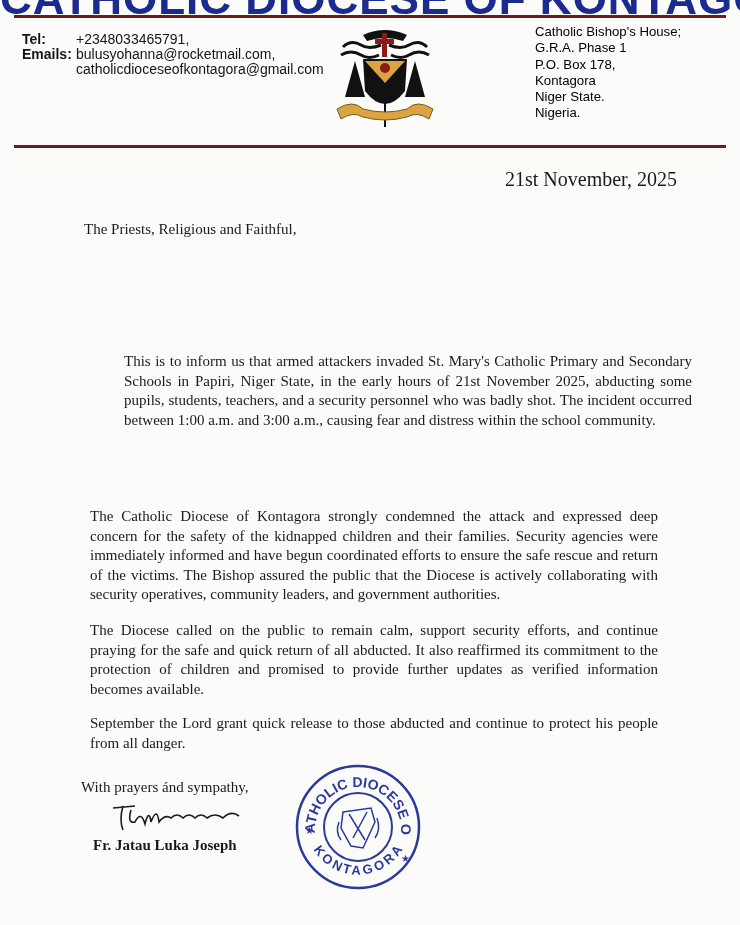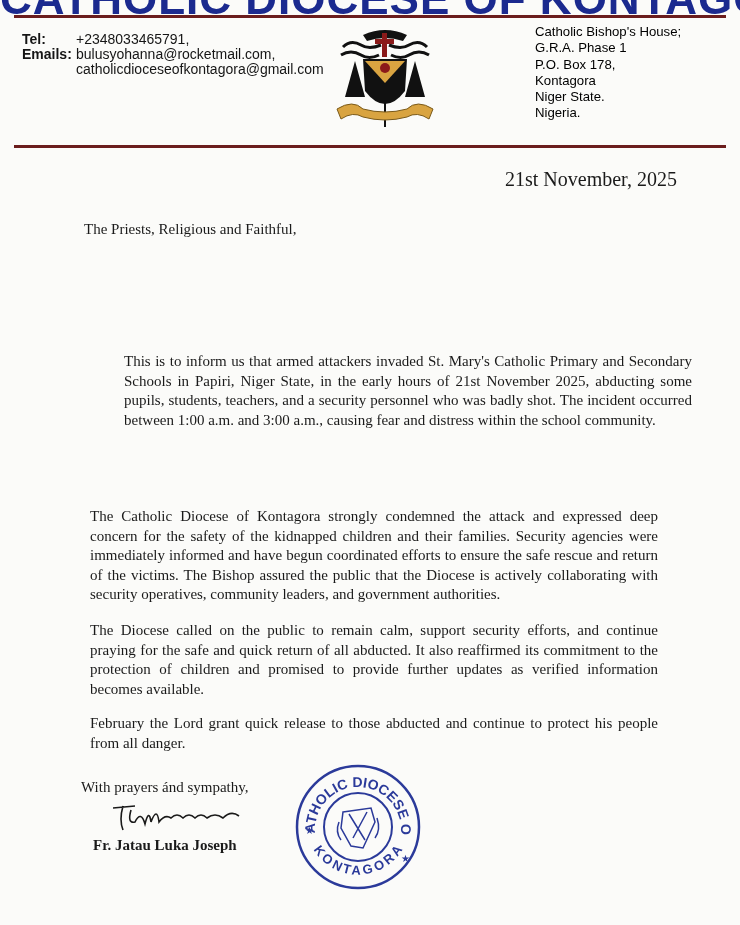--- a/index.html
+++ b/index.html
@@ -98,21 +98,21 @@
 <div class="recipient">
   <div>The Priests, Religious and Faithful,</div>
 </div>
 
 <div class="subject">
 </div>
 
 <div class="para p1">This is to inform us that armed attackers invaded St. Mary's Catholic Primary and Secondary Schools in Papiri, Niger State, in the early hours of 21st November 2025, abducting some pupils, students, teachers, and a security personnel who was badly shot. The incident occurred between 1:00 a.m. and 3:00 a.m., causing fear and distress within the school community.</div>
 <div class="para p2">The Catholic Diocese of Kontagora strongly condemned the attack and expressed deep concern for the safety of the kidnapped children and their families. Security agencies were immediately informed and have begun coordinated efforts to ensure the safe rescue and return of the victims. The Bishop assured the public that the Diocese is actively collaborating with security operatives, community leaders, and government authorities.</div>
 <div class="para p3">The Diocese called on the public to remain calm, support security efforts, and continue praying for the safe and quick return of all abducted. It also reaffirmed its commitment to the protection of children and promised to provide further updates as verified information becomes available.</div>
-<div class="para p4">February the Lord grant quick release to those abducted and continue to protect his people from all danger.</div>
+<div class="para p4">September the Lord grant quick release to those abducted and continue to protect his people from all danger.</div>
 
 <div class="closing">With prayers ánd sympathy,</div>
 
 <svg class="signature" viewBox="0 0 150 36">
   <path d="M8 8 L30 6 M18 6 Q14 20 18 30 M26 10 Q22 24 30 22 Q36 10 40 24 Q44 8 46 22 Q52 6 54 22 Q60 14 66 18 Q72 12 78 18 Q84 12 90 18 Q96 12 102 18 Q110 12 118 18 Q126 10 134 16" stroke="#1a1a1a" stroke-width="1.6" fill="none"></path>
 </svg>
 
 <div class="signer">
   <div>Fr. Jatau Luka Joseph</div>
 </div>

